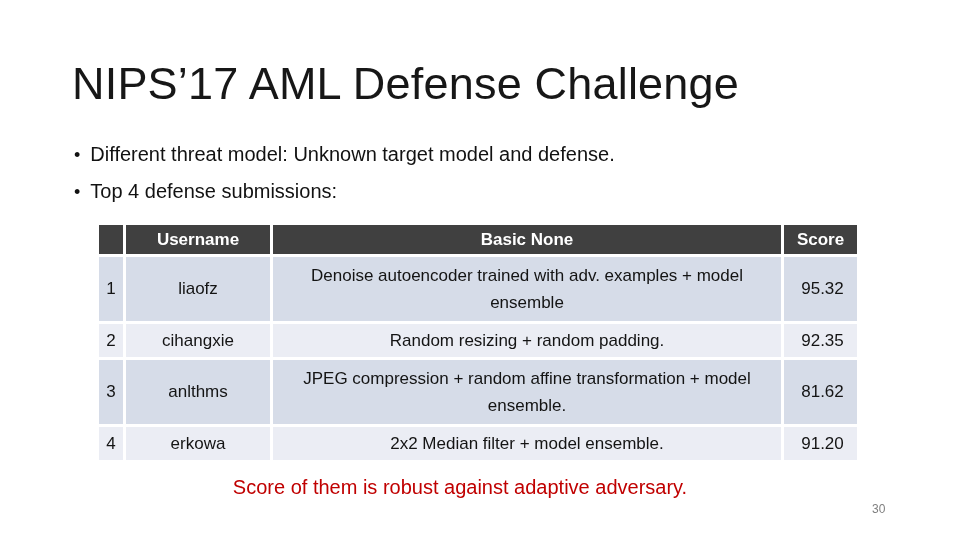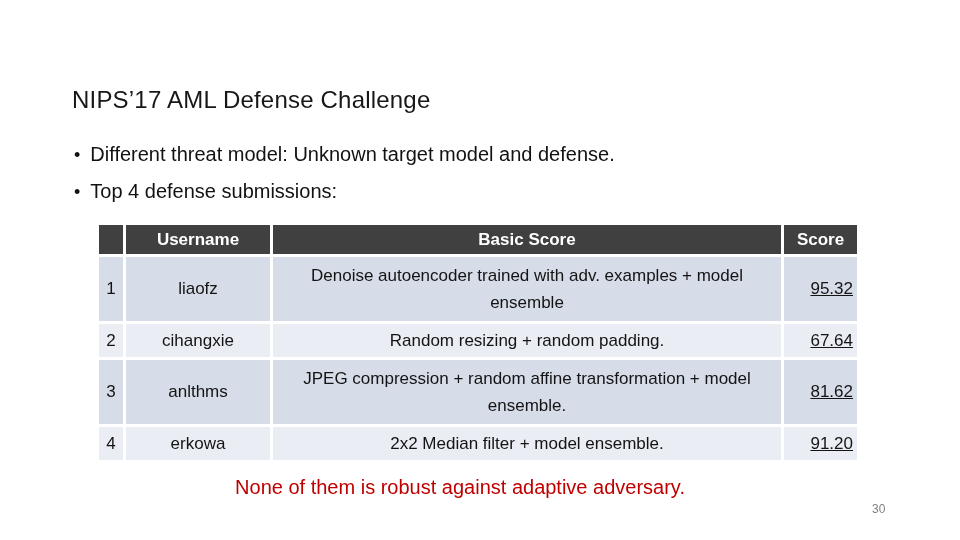--- a/index.html
+++ b/index.html
@@ -12,26 +12,25 @@
     position: relative;
     width: 960px;
     height: 540px;
     background: #ffffff;
     overflow: hidden;
   }
   .slide-title {
     position: absolute;
     left: 72px;
     top: 58px;
-    font-size: 24px;
+    font-size: 45px;
     font-weight: 400;
     color: #171717;
     letter-spacing: 0.2px;
     white-space: nowrap;
-    margin-top: 28px;
   }
   .bullets {
     position: absolute;
     left: 74px;
     top: 143px;
     width: 820px;
   }
   .bullet-line {
     display: flex;
     align-items: baseline;
@@ -69,23 +68,22 @@
   .results-table td {
     color: #141414;
     text-align: center;
     line-height: 1.6;
   }
   tr.band-dark td { background: #D6DCE8; }
   tr.band-light td { background: #EBEDF4; }
   .row-tall td { height: 62px; }
   .row-short td { height: 31px; }
   td.score-cell {
-    text-align: right;
+    text-align: center;
     padding-left: 8px;
-    text-decoration: underline;
   }
   .footer-note {
     position: absolute;
     left: 0;
     top: 476px;
     width: 920px;
     text-align: center;
     font-size: 20px;
     color: #C00000;
   }
@@ -119,47 +117,47 @@
     <colgroup>
       <col style="width:24px">
       <col style="width:144px">
       <col style="width:508px">
       <col style="width:73px">
     </colgroup>
     <tbody>
         <tr>
       <th></th>
       <th>Username</th>
-      <th>Basic Score</th>
+      <th>Basic None</th>
       <th>Score</th>
     </tr>
     <tr class="band-dark row-tall">
       <td>1</td>
       <td>liaofz</td>
       <td>Denoise autoencoder trained with adv. examples + model ensemble</td>
       <td class="score-cell">95.32</td>
     </tr>
     <tr class="band-light row-short">
       <td>2</td>
       <td>cihangxie</td>
       <td>Random resizing + random padding.</td>
-      <td class="score-cell">67.64</td>
+      <td class="score-cell">92.35</td>
     </tr>
     <tr class="band-dark row-tall">
       <td>3</td>
       <td>anlthms</td>
       <td>JPEG compression + random affine transformation + model ensemble.</td>
       <td class="score-cell">81.62</td>
     </tr>
     <tr class="band-light row-short">
       <td>4</td>
       <td>erkowa</td>
       <td>2x2 Median filter + model ensemble.</td>
       <td class="score-cell">91.20</td>
     </tr>
   </tbody>
     </table>
 
-  <div class="footer-note">None of them is robust against adaptive adversary.</div>
+  <div class="footer-note">Score of them is robust against adaptive adversary.</div>
 
   <div class="page-number">30</div>
 
 </div>
 
 </body></html>

